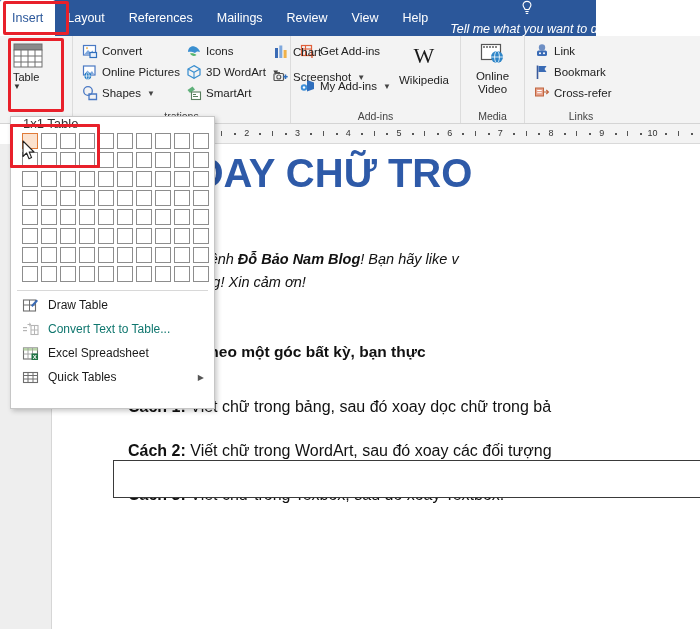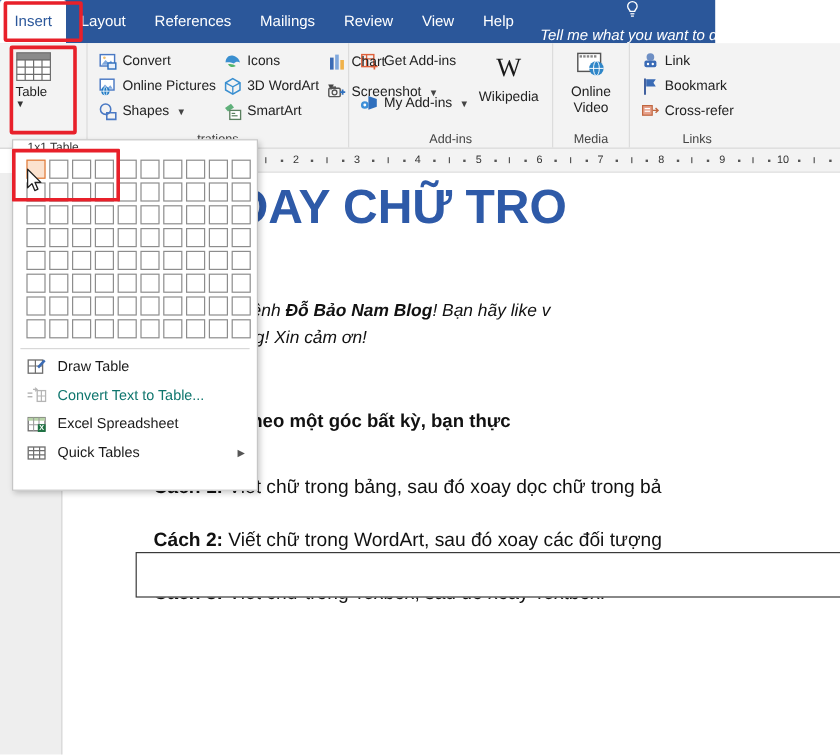--- a/index.html
+++ b/index.html
@@ -139,21 +139,21 @@
 
   
   .gallery {
     position: absolute; left: 10px; top: 116px; width: 205px; height: 293px;
     background: #ffffff; border: 1px solid #c6c6c6;
     box-shadow: 2px 2px 5px rgba(0,0,0,0.22);
     z-index: 50;
   }
   .gal-caption {
     height: 14px; line-height: 14px; padding-left: 12px;
-    font-size: 10px; color: #333; white-space: nowrap;
+    font-size: 13px; color: #333; white-space: nowrap;
   }
   .grid {
     display: grid; grid-template-columns: repeat(10, 18px);
     grid-auto-rows: 18px; gap: 1px; padding: 2px 0 4px 11px;
   }
   .gcell { width: 16px; height: 16px; border: 1.5px solid #8d8d8d; background: #fff; }
   .gcell.sel { border-color: #e07b39; background: #fbe2cf; }
 
   .gal-sep { height: 1px; background: #d8d8d8; margin: 2px 6px; }
 

